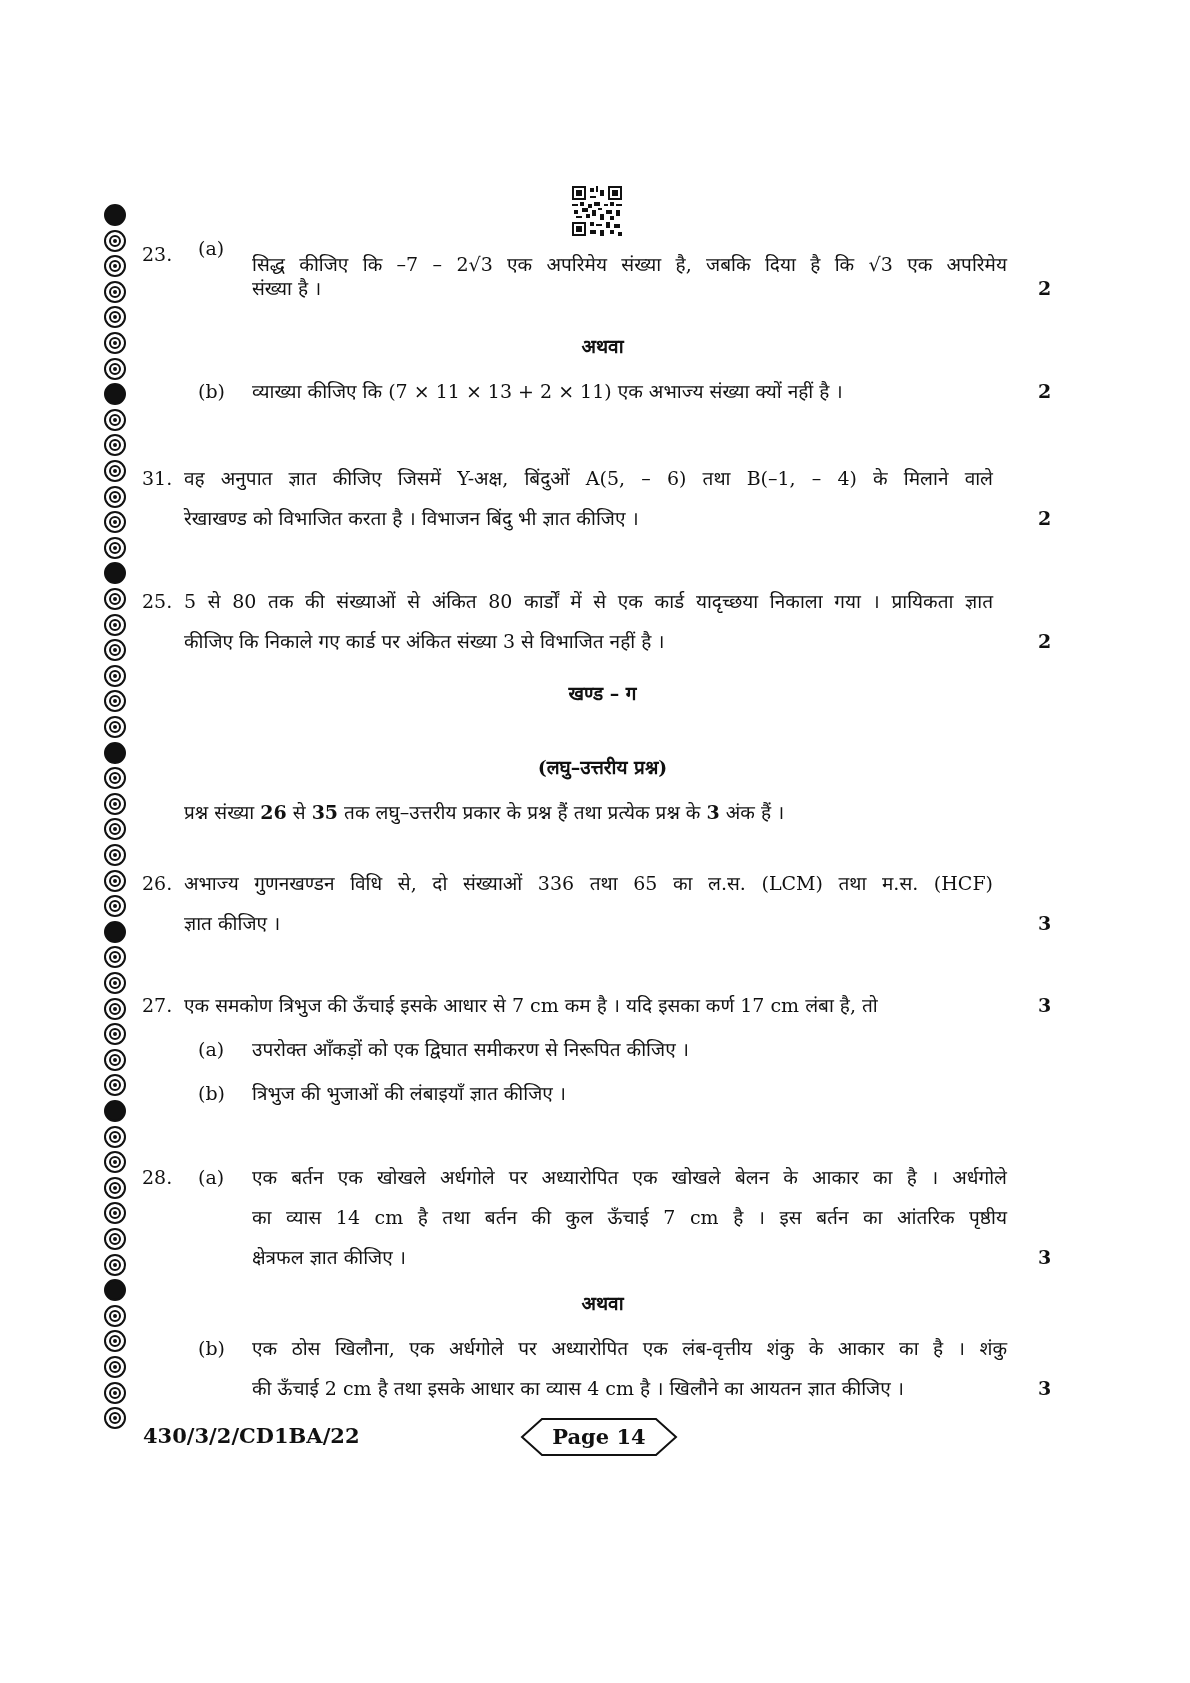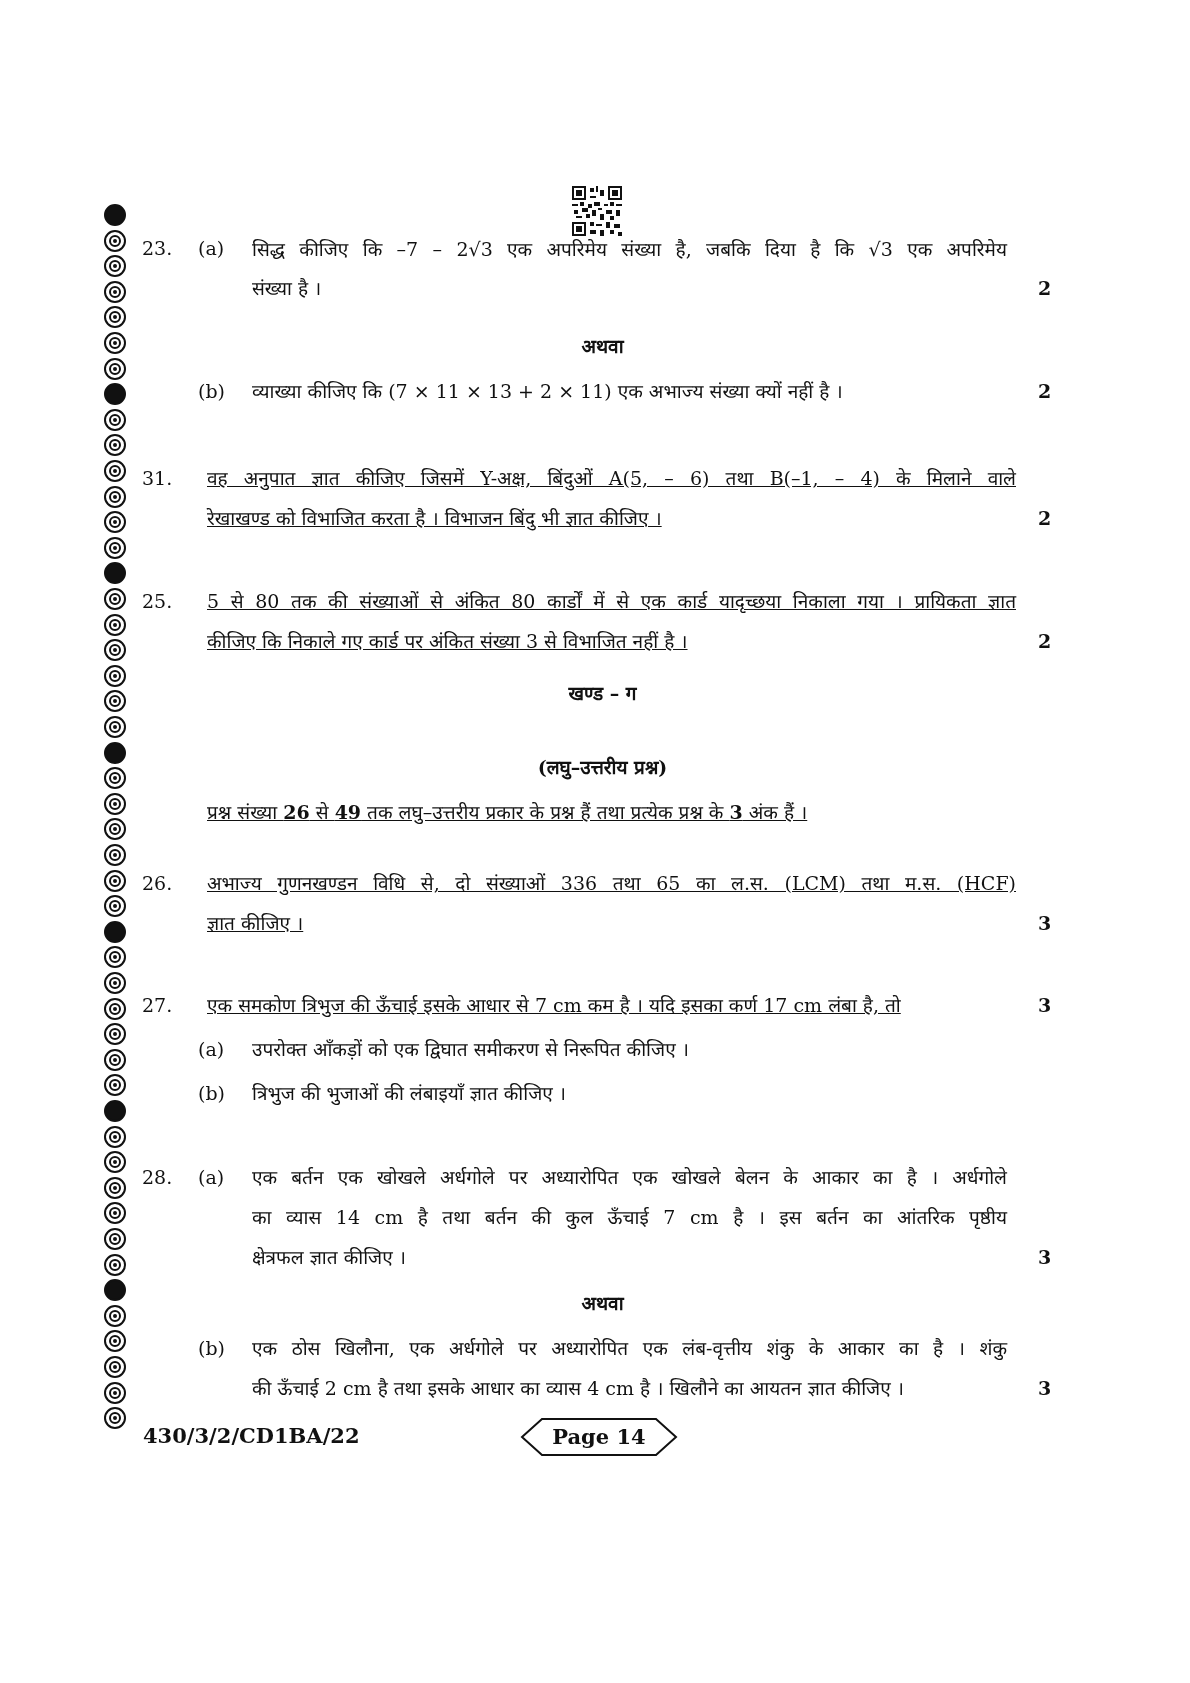--- a/index.html
+++ b/index.html
@@ -13,21 +13,21 @@
   .circle::before { content:""; position:absolute; left:3px; top:3px; width:12px; height:12px;
             border:2px solid #111; border-radius:50%; box-sizing:border-box; }
   .circle::after { content:""; position:absolute; left:7px; top:7px; width:4px; height:4px;
             border:2px solid #111; border-radius:50%; box-sizing:border-box; }
   .circle.filled { background:#111; }
   .circle.filled::before, .circle.filled::after { display:none; }
   .line { position:absolute; font-size:19px; line-height:24px; white-space:nowrap; }
   .qno { left:142px; }
   .sub { left:198px; }
   .txt { left:252px; width:755px; }
-  .txt-main { left:207px; width:809px;text-decoration:underline; }
+  .txt-main { left:184px; width:809px; }
   .justify { text-align:justify; text-align-last:justify; }
   .marks { left:1038px; font-weight:bold; font-size:19px; }
   .center { left:198px; width:809px; text-align:center; font-weight:bold; }
   .footer-code { left:143px; top:1424px; font-weight:bold; font-size:21px; }
   .page-badge { left:520px; top:1417px; width:158px; height:40px; }
   .page-badge svg { position:absolute; left:0; top:0; }
   .page-badge span { position:absolute; left:0; top:7px; width:158px; text-align:center;
                      font-weight:bold; font-size:21px; }
   b.num { font-weight:bold; }
 </style>
@@ -124,43 +124,43 @@
     <div class="circle" style="top: 1024px;"></div>
     <div class="circle" style="top: 1049.6px;"></div>
     <div class="circle filled" style="top: 1075.2px;"></div>
     <div class="circle" style="top: 1100.8px;"></div>
     <div class="circle" style="top: 1126.4px;"></div>
     <div class="circle" style="top: 1152px;"></div>
     <div class="circle" style="top: 1177.6px;"></div>
     <div class="circle" style="top: 1203.2px;"></div>
   </div>
 
-<div class="line qno" style="top:236px">23.</div>
+<div class="line qno" style="top:242px">23.</div>
 <div class="line sub" style="top:236px">(a)</div>
-<div class="line txt justify" style="top:237px">सिद्ध कीजिए कि –7 – 2√3 एक अपरिमेय संख्या है, जबकि दिया है कि √3 एक अपरिमेय</div>
+<div class="line txt justify" style="top:252px">सिद्ध कीजिए कि –7 – 2√3 एक अपरिमेय संख्या है, जबकि दिया है कि √3 एक अपरिमेय</div>
 <div class="line txt" style="top:276px">संख्या है ।</div>
 <div class="line marks" style="top:276px">2</div>
 <div class="line center" style="top:334px">अथवा</div>
 <div class="line sub" style="top:379px">(b)</div>
 <div class="line txt" style="top:379px">व्याख्या कीजिए कि (7 × 11 × 13 + 2 × 11) एक अभाज्य संख्या क्यों नहीं है ।</div>
 <div class="line marks" style="top:379px">2</div>
 
 <div class="line qno" style="top:466px">31.</div>
 <div class="line txt-main justify" style="top:466px">वह अनुपात ज्ञात कीजिए जिसमें Y-अक्ष, बिंदुओं A(5, – 6) तथा B(–1, – 4) के मिलाने वाले</div>
 <div class="line txt-main" style="top:506px">रेखाखण्ड को विभाजित करता है । विभाजन बिंदु भी ज्ञात कीजिए ।</div>
 <div class="line marks" style="top:506px">2</div>
 
 <div class="line qno" style="top:589px">25.</div>
 <div class="line txt-main justify" style="top:589px">5 से 80 तक की संख्याओं से अंकित 80 कार्डों में से एक कार्ड यादृच्छया निकाला गया । प्रायिकता ज्ञात</div>
 <div class="line txt-main" style="top:629px">कीजिए कि निकाले गए कार्ड पर अंकित संख्या 3 से विभाजित नहीं है ।</div>
 <div class="line marks" style="top:629px">2</div>
 
 <div class="line center" style="top:681px">खण्ड – ग</div>
 <div class="line center" style="top:755px">(लघु–उत्तरीय प्रश्न)</div>
-<div class="line txt-main" style="top:800px"><span>प्रश्न संख्या </span><b class="num">26</b><span> से </span><b class="num">49</b><span> तक लघु–उत्तरीय प्रकार के प्रश्न हैं तथा प्रत्येक प्रश्न के </span><b class="num">3</b><span> अंक हैं ।</span></div>
+<div class="line txt-main" style="top:800px"><span>प्रश्न संख्या </span><b class="num">26</b><span> से </span><b class="num">35</b><span> तक लघु–उत्तरीय प्रकार के प्रश्न हैं तथा प्रत्येक प्रश्न के </span><b class="num">3</b><span> अंक हैं ।</span></div>
 
 <div class="line qno" style="top:871px">26.</div>
 <div class="line txt-main justify" style="top:871px">अभाज्य गुणनखण्डन विधि से, दो संख्याओं 336 तथा 65 का ल.स. (LCM) तथा म.स. (HCF)</div>
 <div class="line txt-main" style="top:911px">ज्ञात कीजिए ।</div>
 <div class="line marks" style="top:911px">3</div>
 
 <div class="line qno" style="top:993px">27.</div>
 <div class="line txt-main" style="top:993px">एक समकोण त्रिभुज की ऊँचाई इसके आधार से 7 cm कम है । यदि इसका कर्ण 17 cm लंबा है, तो</div>
 <div class="line marks" style="top:993px">3</div>
 <div class="line sub" style="top:1037px">(a)</div>

